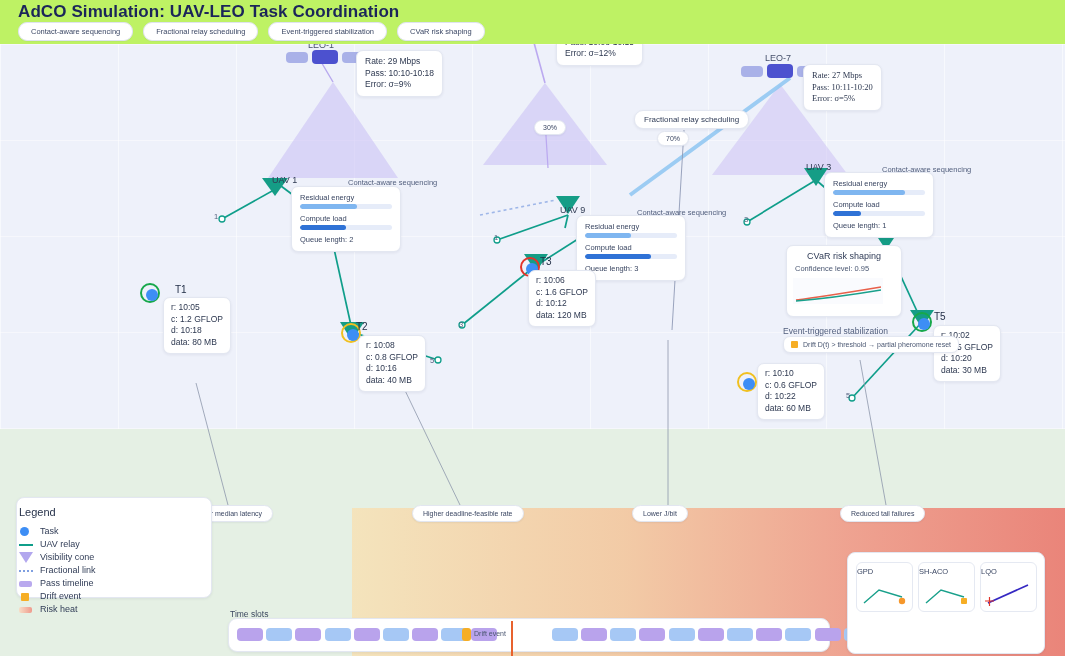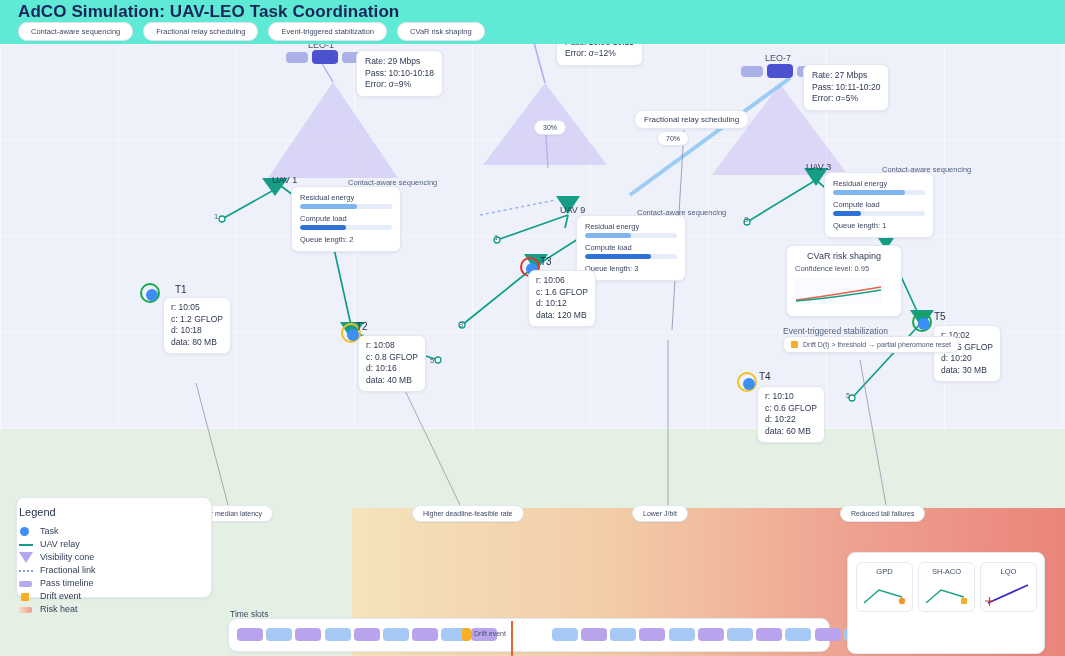--- a/index.html
+++ b/index.html
@@ -5,21 +5,21 @@
   html,body{margin:0;padding:0;}
   body{
     width:1065px;height:656px;overflow:hidden;position:relative;
     background:#ffffff;
     font-family:"Liberation Sans","DejaVu Sans",sans-serif;
     color:#263247;
   }
   #stage{position:absolute;inset:0;width:1065px;height:656px;overflow:hidden;}
 
   
-  .hdr{position:absolute;left:0;top:0;width:1065px;height:44px;background:#5eead4;z-index:40;}
+  .hdr{position:absolute;left:0;top:0;width:1065px;height:44px;background:#bef264;z-index:40;}
   .hdr-title{position:absolute;left:18px;top:2px;font-size:17px;font-weight:bold;color:#1b2559;letter-spacing:.1px;}
   .chips{position:absolute;left:18px;top:22px;display:flex;gap:10px;}
   .chip{
     border:1px solid #dfe3ef;background:#fff;border-radius:9px;
     font-size:7.5px;color:#3d4966;padding:4px 12px;white-space:nowrap;
     box-shadow:0 1px 1px rgba(30,40,80,.03);
   }
 
   
   .band{position:absolute;left:0;width:1065px;}
@@ -85,21 +85,21 @@
 
   
   #timeline{left:228px;top:618px;width:600px;height:32px;border-radius:9px;}
   .tl-title{position:absolute;left:230px;top:609px;font-size:8.5px;color:#3c4860;}
   .slot{position:absolute;top:9px;height:13px;border-radius:4px;}
   .nowline{position:absolute;left:282px;top:2px;width:1.5px;height:36px;background:#e8622e;}
 
   
   #minis{left:847px;top:552px;width:196px;height:100px;border-radius:8px;}
   .mini{position:absolute;top:9px;width:55px;height:48px;border:1px solid #e5e9f2;border-radius:6px;background:#fff;}
-  .mini .mt{position:absolute;left:0;right:0;top:4px;text-align:center;font-size:7.5px;color:#3b4763;}
+  .mini .mt{position:absolute;left:0;right:0;top:4px;font-size:7.5px;color:#3b4763;}
 
   svg{position:absolute;left:0;top:0;overflow:visible;pointer-events:none;}
 </style>
 </head>
 <body>
 
 <div id="stage">
 
   <div class="band band-sky"></div>
   <div class="grid"></div>
@@ -198,21 +198,21 @@
     <div class="kv">Pass: 10:08-10:15</div>
     <div class="kv">Error: σ=12%</div>
   </div>
 
   <div class="leo-label" style="left:765px;top:53px;">LEO-7</div>
   <div class="leo-strip" style="left:741px;top:64px;">
     <span class="leo-cell"></span>
     <span class="leo-cell on"></span>
     <span class="leo-cell"></span>
   </div>
-  <div class="card leo-box" style="left:803px;top:64px;">
+  <div class="card leo-box" style="left:803px;top:64px;font-family:Liberation Serif, serif;">
     <div class="kv">Rate: 27 Mbps</div>
     <div class="kv">Pass: 10:11-10:20</div>
     <div class="kv">Error: σ=5%</div>
   </div>
 
   <div class="card" style="left:634px;top:110px;padding:4px 9px;border-radius:9px;">
     <div class="ptitle" style="font-size:8px;">Fractional relay scheduling</div>
   </div>
   <div class="pill" style="left:534px;top:120px;padding:3px 8px;">30%</div>
   <div class="pill" style="left:657px;top:131px;padding:3px 8px;">70%</div>
@@ -296,21 +296,21 @@
     <div class="kv">r: 10:06</div>
     <div class="kv">c: 1.6 GFLOP</div>
     <div class="kv">d: 10:12</div>
     <div class="kv">data: 120 MB</div>
   </div>
 
   <div class="tnode" style="left:737px;top:372px;border:2.5px solid #f0c020;">
       <i></i>
     </div>
   <div class="tlabel" style="left:759px;top:371px;">T4</div>
-  <div class="card tcard" style="left:757px;top:386px;">
+  <div class="card tcard" style="left:757px;top:363px;">
     <div class="kv">r: 10:10</div>
     <div class="kv">c: 0.6 GFLOP</div>
     <div class="kv">d: 10:22</div>
     <div class="kv">data: 60 MB</div>
   </div>
 
   <div class="tnode" style="left:912px;top:312px;border:2.5px solid #17a84b;">
       <i></i>
     </div>
   <div class="tlabel" style="left:934px;top:311px;">T5</div>

